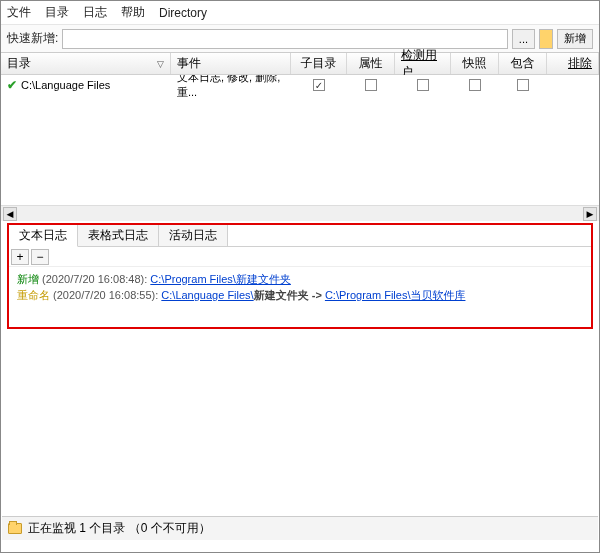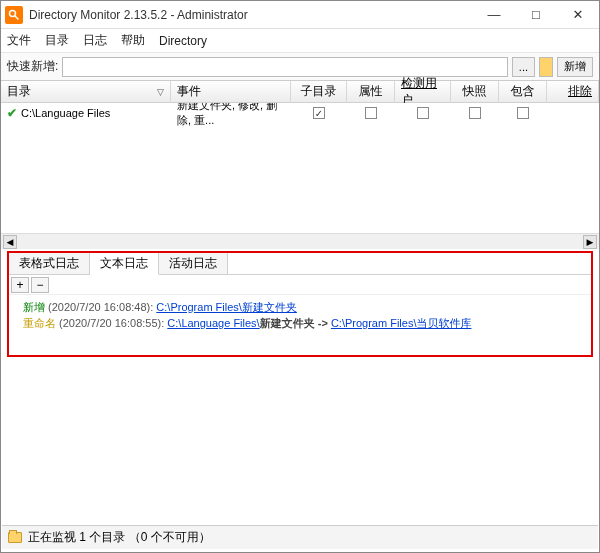--- a/index.html
+++ b/index.html
@@ -49,51 +49,39 @@
 .hscroll { height: 16px; background: #f0f0f0; border-top: 1px solid #ddd; display: flex; align-items: center; padding: 0 2px; }
 .hscroll .sbtn { width: 14px; height: 14px; border: 1px solid #bbb; background: #e6e6e6; font-size: 9px; display:flex;align-items:center;justify-content:center;}
 .hscroll .track { flex:1; }
 
 .logs { margin: 2px 6px 0 6px; border: 2px solid #e00000; height: 106px; display: flex; flex-direction: column; background:#fff; }
 .logs .tabs { height: 22px; display: flex; font-size: 12px; border-bottom: 1px solid #d0d0d0; }
 .logs .tab { padding: 2px 10px; border-right: 1px solid #d0d0d0; background: #f5f5f5; }
 .logs .tab.active { background: #fff; border-bottom: 1px solid #fff; margin-bottom: -1px; }
 .logs .subbar { height: 20px; display: flex; align-items: center; gap: 2px; padding: 1px 2px; border-bottom: 1px solid #eee; }
 .logs .subbar .sb { width: 18px; height: 16px; border: 1px solid #bbb; background: #f5f5f5; font-size: 12px; display:flex;align-items:center;justify-content:center; }
-.logs .body { flex: 1; padding: 4px 14px; font-size: 11px; line-height: 16px; font-family: "SimSun", monospace; overflow: hidden; }
+.logs .body { flex: 1; padding: 4px 8px; font-size: 11px; line-height: 16px; font-family: "SimSun", monospace; overflow: hidden; }
 .logs .body .line { white-space: nowrap; }
 .logs .body .tag-new { color: #008000; }
 .logs .body .tag-ren { color: #c49a00; }
 .logs .body .ts { color: #555; }
 .logs .body a { color: #0040d0; text-decoration: underline; }
 .logs .body .plain { color: #444; font-weight: bold; }
 
-.statusbar { position: absolute; bottom: 3px; left: 1px; right: 1px; height: 24px; background: #f4f4f4; border-top: 1px solid #ccc; display: flex; align-items: center; padding: 0 6px; font-size: 12px; gap: 6px; }
+.statusbar { position: absolute; bottom: 12px; left: 1px; right: 1px; height: 24px; background: #f4f4f4; border-top: 1px solid #ccc; display: flex; align-items: center; padding: 0 6px; font-size: 12px; gap: 6px; }
 .statusbar .folder { width: 14px; height: 11px; background: #ffd36b; border: 1px solid #c89b2a; border-radius: 1px; position: relative; }
 .statusbar .folder::before { content:""; position:absolute; top:-3px; left:0; width:6px; height:3px; background:#ffd36b; border:1px solid #c89b2a; border-bottom:none; }
 
 .wrapper { position: relative; height: 100%; display: flex; flex-direction: column; }
 .filler { flex:1; }
 </style>
 </head>
 <body>
 <div class="wrapper">
 
-<div class="titlebar">
-  <div class="app-icon">
-    <svg viewBox="0 0 16 16">
-          <circle cx="6" cy="6" r="4" fill="none" stroke="#fff" stroke-width="2"></circle>
-          <line x1="9" y1="9" x2="14" y2="14" stroke="#fff" stroke-width="2"></line>
-        </svg>
-  </div>
-  <div class="title">Directory Monitor 2.13.5.2 - Administrator</div>
-  <div class="winbtn">—</div>
-  <div class="winbtn">□</div>
-  <div class="winbtn close">✕</div>
-</div>
 
 <div class="menubar">
   <span>文件</span>
   <span>目录</span>
   <span>日志</span>
   <span>帮助</span>
   <span>Directory</span>
 </div>
 
 <div class="toolbar">
@@ -119,21 +107,21 @@
   <div class="col col-incl">包含</div>
   <div class="col col-excl">排除</div>
 </div>
 
 <div class="tablebody">
   <div class="row">
     <div class="cell c-dir">
       <span class="greencheck">✔</span>
       <span>C:\Language Files</span>
     </div>
-    <div class="cell c-event">新建文件夹, 修改, 删除, 重...</div>
+    <div class="cell c-event">文本日志, 修改, 删除, 重...</div>
     <div class="cell c-sub">
           <span class="check on"></span>
         </div>
     <div class="cell c-attr">
           <span class="check"></span>
         </div>
     <div class="cell c-user">
           <span class="check"></span>
         </div>
     <div class="cell c-snap">
@@ -146,22 +134,22 @@
 </div>
 
 <div class="hscroll">
   <div class="sbtn">◀</div>
   <div class="track"></div>
   <div class="sbtn">▶</div>
 </div>
 
 <div class="logs">
   <div class="tabs">
+    <div class="tab active">文本日志</div>
     <div class="tab">表格式日志</div>
-    <div class="tab active">文本日志</div>
     <div class="tab">活动日志</div>
   </div>
   <div class="subbar">
     <div class="sb">+</div>
     <div class="sb">−</div>
   </div>
   <div class="body">
     <div class="line">
       <span class="tag-new">新增</span>
       <span class="ts">(2020/7/20 16:08:48):</span>

